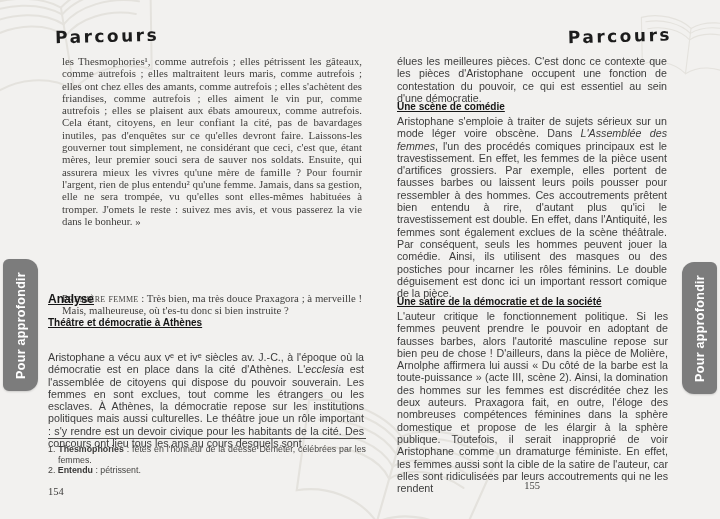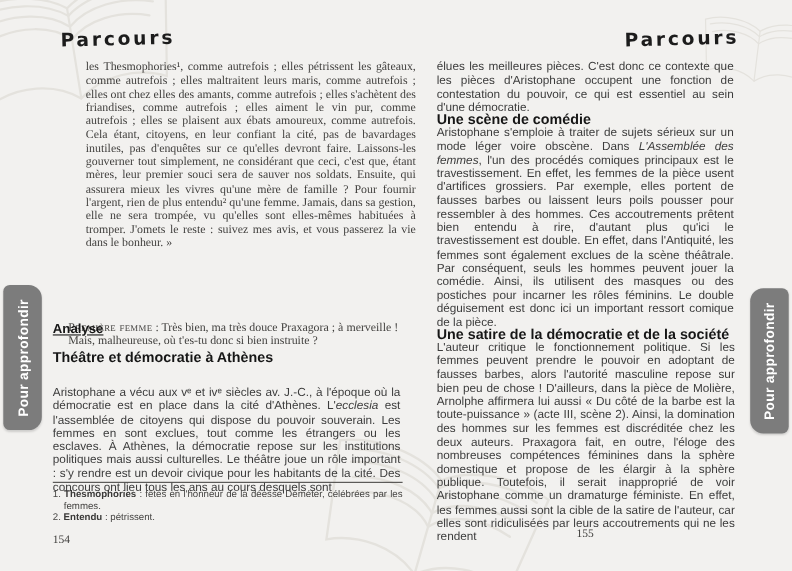--- a/index.html
+++ b/index.html
@@ -30,35 +30,35 @@
     font-weight:bold;font-size:17px;letter-spacing:2.5px;
     color:#1c1c1c;transform:rotate(-1.5deg);
   }
   .parcours-left{left:55px;}
   .parcours-right{left:560px;width:112px;text-align:right;}
   
   .serif-block{
     position:absolute;font-family:"Liberation Serif", serif;
     font-size:10.8px;line-height:12.3px;text-align:justify;color:#403f3d;
   }
-  .quote-block{left:62px;top:55px;width:300px;margin-left:16px;}
+  .quote-block{left:62px;top:55px;width:300px;}
   .dialogue{left:62px;top:252px;width:300px;margin-top:40px;}
   .speaker{font-variant:small-caps;letter-spacing:.3px;}
   
   .sans{font-family:"Liberation Sans", sans-serif;color:#3c3c3c;}
   .analyse-title{
     position:absolute;left:48px;top:292px;
     font-family:Liberation Sans, sans-serif;
     font-size:12px;font-weight:bold;color:var(--heading-text);
     text-decoration:underline;
   }
   .subheading{
     position:absolute;
     font-family:"Liberation Sans", sans-serif;
-    font-size:13px;font-weight:bold;color:var(--heading-text);
+    font-size:10px;font-weight:bold;color:var(--heading-text);text-decoration:underline;
   }
   .bodypara{
     position:absolute;
     font-size:10.7px;line-height:12.3px;text-align:justify;
   }
   .heading-left1{left:48px;top:317px;}
   .analysis-para{left:48px;top:331px;width:316px;margin-top:20px;}
   
   .foot-block{position:absolute;left:48px;top:438px;width:318px;}
   .foot-rule{border-top:1px solid var(--rule);width:318px;height:0;}

